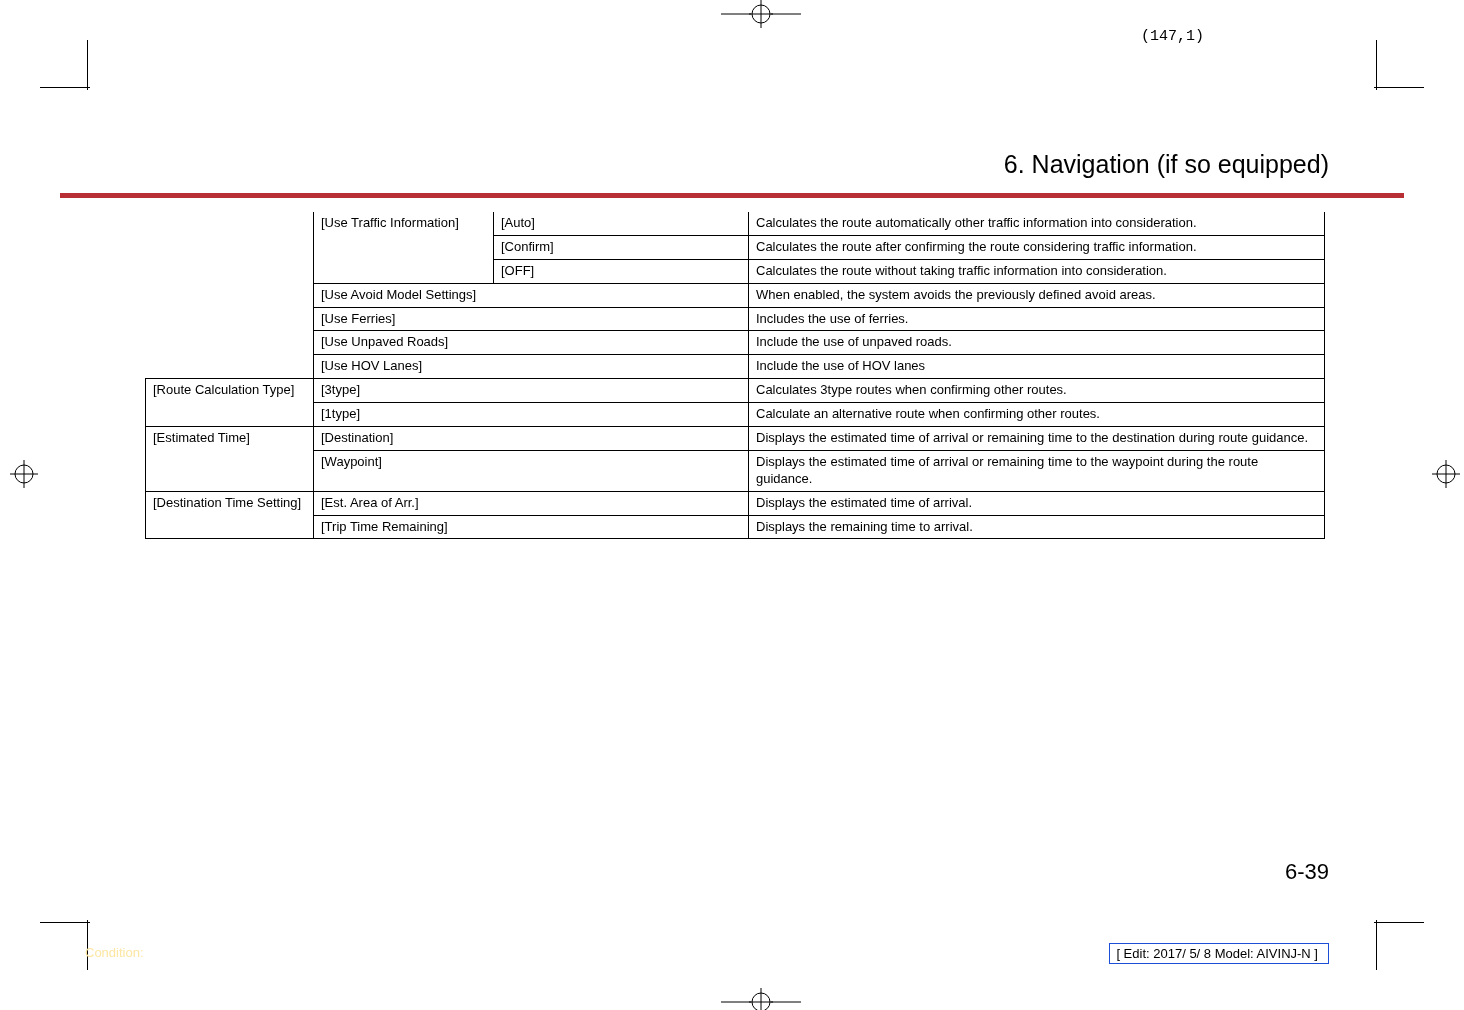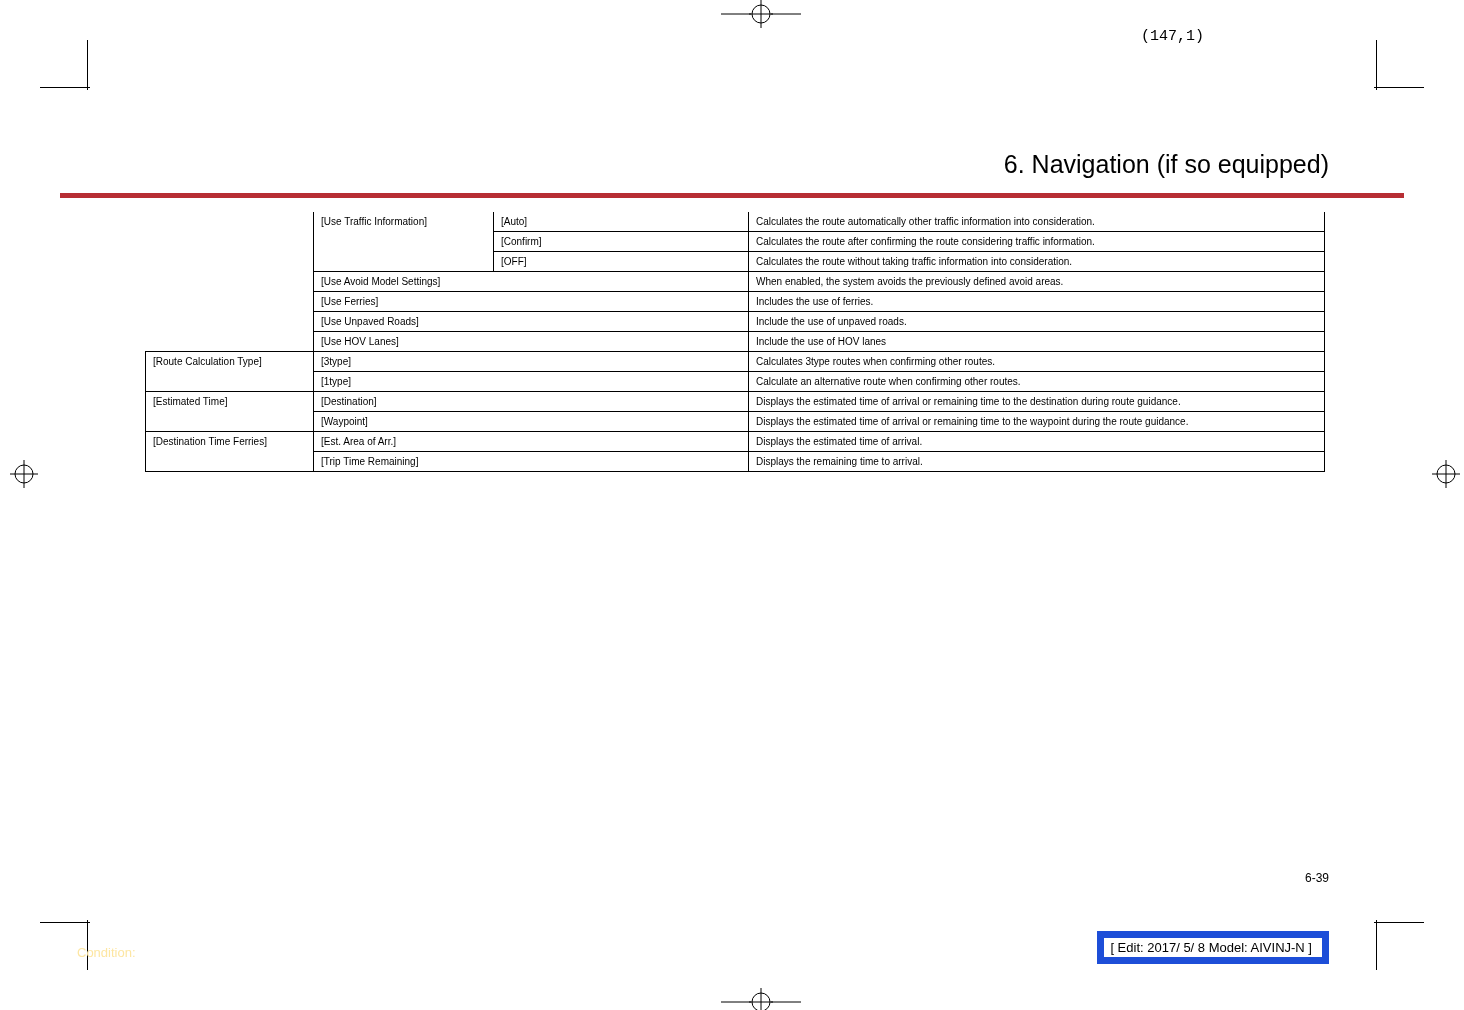--- a/index.html
+++ b/index.html
@@ -44,46 +44,46 @@
     .table-wrap {
       position: absolute;
       top: 212px;
       left: 145px;
       width: 1180px;
       border-collapse: collapse;
     }
     .table-wrap td {
       border: 1px solid #000;
       padding: 3px 7px;
-      font-size: 10px;
+      font-size: 13px;
       vertical-align: top;
       line-height: 1.3;
     }
     .noleft { border-left: none !important; }
     .notop  { border-top: none !important; }
 
     .pagenum {
       position: absolute;
       bottom: 125px;
       right: 135px;
-      font-size: 12px;
+      font-size: 22px;
     }
     .condition {
       position: absolute;
       bottom: 50px;
-      left: 77px;
+      left: 85px;
       font-size: 13px;
       color: #fde6a2;
       margin-top: 28px;
     }
     .edit-box {
       position: absolute;
       bottom: 46px;
       right: 135px;
-      border: 7px solid #1d4ed8;
+      border: 1px solid #1d4ed8;
       padding: 2px 10px 2px 6px;
       font-size: 13px;
       margin-left: 45px;
     }
     .reg-circle { stroke: #000; stroke-width: 1; fill: none; }
     .reg-line { stroke: #000; stroke-width: 1; }
   </style>
 </head>
 <body>
 
@@ -184,21 +184,21 @@
   <tr>
     <td rowspan="2">[Estimated Time]</td>
     <td colspan="2">[Destination]</td>
     <td>Displays the estimated time of arrival or remaining time to the destination during route guidance.</td>
   </tr>
   <tr>
     <td colspan="2">[Waypoint]</td>
     <td>Displays the estimated time of arrival or remaining time to the waypoint during the route guidance.</td>
   </tr>
   <tr>
-    <td rowspan="2">[Destination Time Ferries]</td>
+    <td rowspan="2">[Destination Time Setting]</td>
     <td colspan="2">[Est. Area of Arr.]</td>
     <td>Displays the estimated time of arrival.</td>
   </tr>
   <tr>
     <td colspan="2">[Trip Time Remaining]</td>
     <td>Displays the remaining time to arrival.</td>
   </tr>
 </tbody>
   </table>
 

